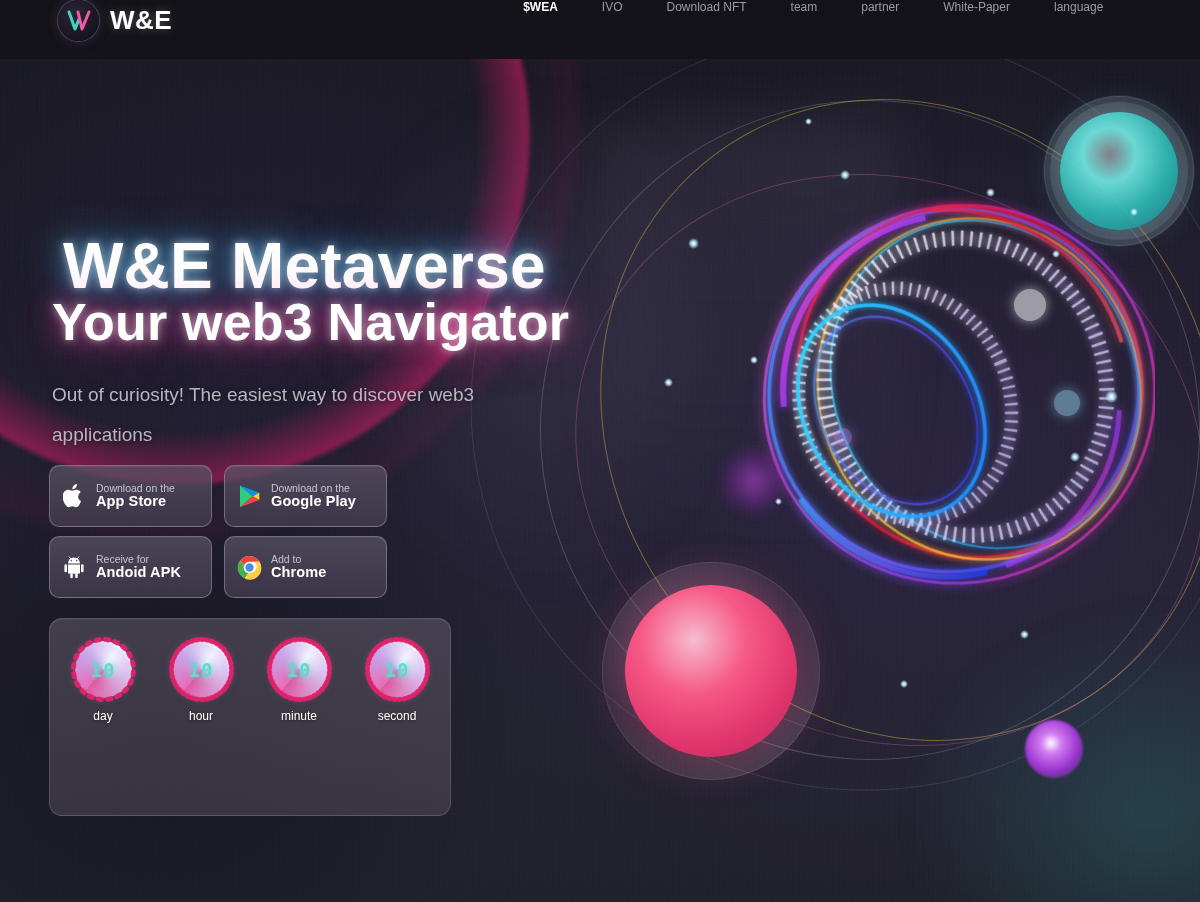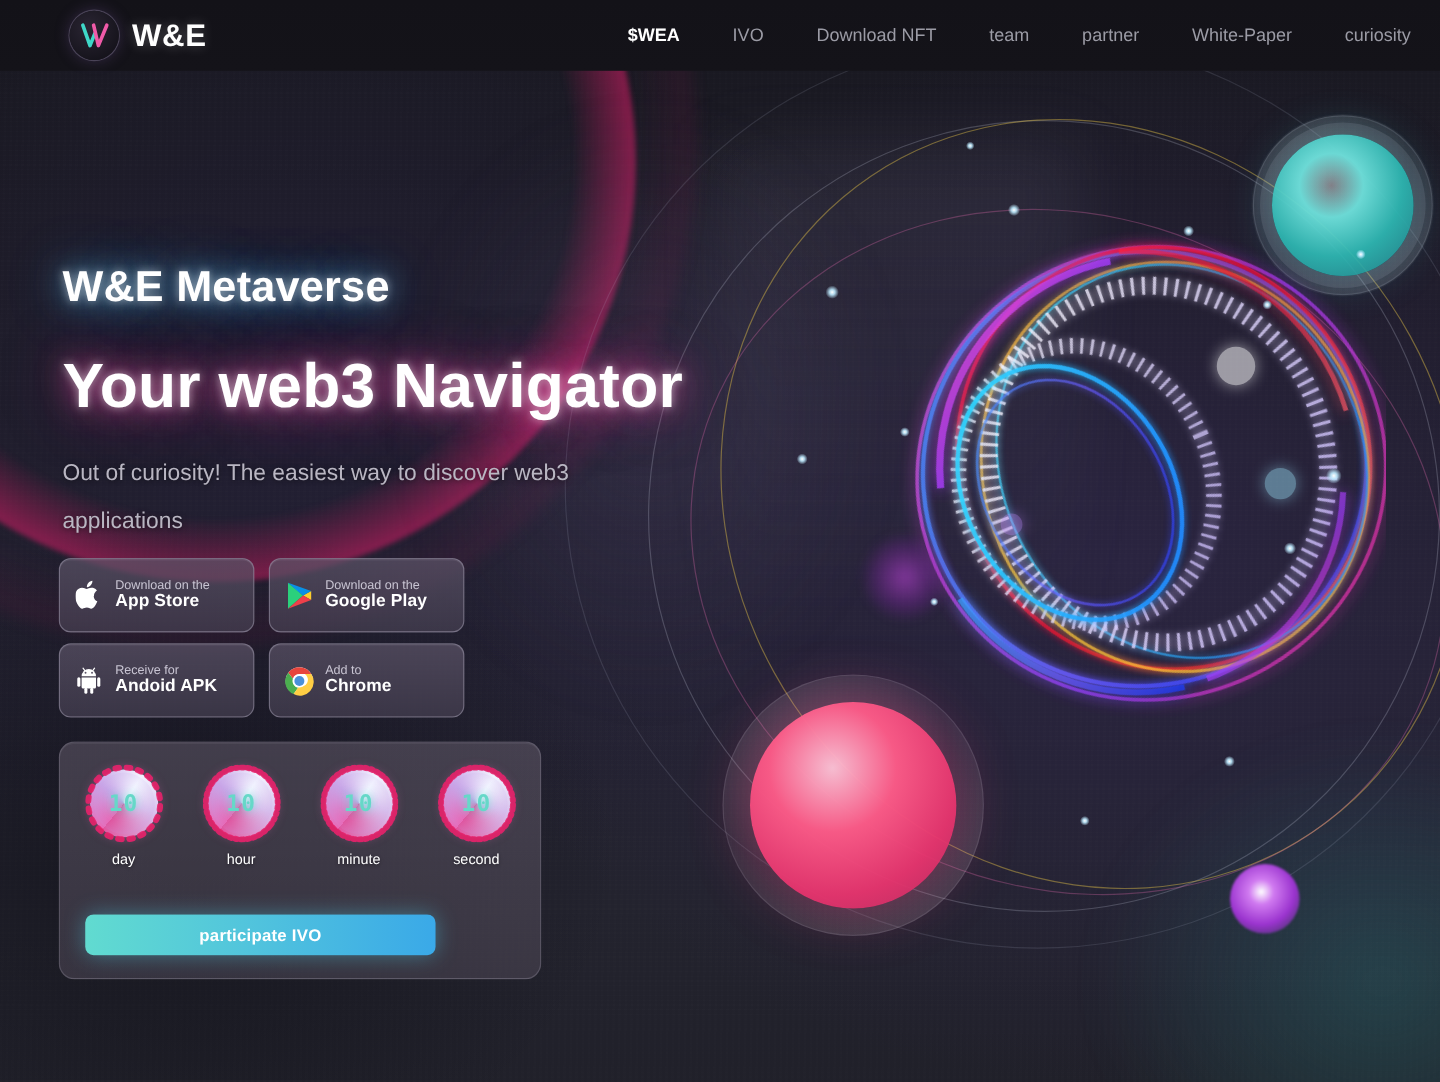--- a/index.html
+++ b/index.html
@@ -60,38 +60,38 @@
   .haze-2{
     position:absolute;left:600px;top:120px;width:300px;height:420px;
     background:linear-gradient(180deg, rgba(160,160,190,.10), rgba(160,160,190,0));
     filter:blur(26px);
   }
 
   
   .header{
     position:absolute;left:0;top:0;width:1200px;height:59px;
     background:linear-gradient(180deg,#131218 0%,#141319 100%);
-    display:flex;align-items:center;
+    display:flex;align-items:flex-start;
     z-index:40;
   }
   .brand{display:flex;align-items:center;gap:11px;margin-left:58px;}
   .logo-badge{
     position:relative;width:41px;height:41px;border-radius:50%;
     background:radial-gradient(circle at 40% 35%, #2a2533, #15131b 78%);
     box-shadow:0 0 0 1px rgba(150,140,170,.35), 0 0 12px rgba(120,90,160,.35);
     display:flex;align-items:center;justify-content:center;
   }
   .logo-badge svg{display:block;}
   .brand-name{
     color:#fff;font-size:26px;font-weight:bold;letter-spacing:.5px;
     text-shadow:0 0 10px rgba(255,255,255,.25);
   }
   .nav{display:flex;align-items:center;gap:0;margin-left:329px;}
   .nav a{
-    color:#9b9ba5;font-size:15px;text-decoration:none;
+    color:#9b9ba5;font-size:12px;text-decoration:none;
     padding:0 22px;white-space:nowrap;
   }
   .nav a.active{color:#ffffff;font-weight:bold;}
 
   
   .art{
     position:absolute;left:600px;top:60px;width:600px;height:842px;
     z-index:5;pointer-events:none;
   }
   .orb-teal{
@@ -136,22 +136,22 @@
   .orbit{
     position:absolute;border-radius:50%;border:1px solid rgba(215,220,235,.22);
   }
   .orbit.thin{border-color:rgba(200,210,230,.13);}
   .orbit.gold{border-color:rgba(225,190,70,.45);}
   .orbit.pinkline{border-color:rgba(235,110,180,.30);}
 
   
   .hero{position:absolute;left:0;top:0;width:640px;height:902px;z-index:20;}
   h1.head{
-    margin:0;position:absolute;left:52px;top:218px;
-    font-size:36px;font-weight:bold;color:#ffffff;letter-spacing:.2px;
+    margin:11px;position:absolute;left:52px;top:218px;
+    font-size:64px;font-weight:bold;color:#ffffff;letter-spacing:.2px;
     text-shadow:0 0 8px rgba(255,255,255,.55), 0 0 26px rgba(90,200,255,.75), 0 0 52px rgba(60,170,255,.45);
   }
   h1.head2{
     margin:0;position:absolute;left:52px;top:292px;
     font-size:52px;font-weight:bold;color:#ffffff;letter-spacing:.2px;
     text-shadow:0 0 8px rgba(255,255,255,.55), 0 0 26px rgba(255,90,180,.80), 0 0 54px rgba(235,50,150,.50);
   }
   .sub{
     position:absolute;left:52px;top:375px;width:520px;
     color:#b9b6c2;font-size:19px;line-height:40px;font-weight:500;
@@ -349,21 +349,21 @@
       </div>
       <div class="brand-name">W&amp;E</div>
     </div>
     <nav class="nav">
       <a href="#" class="active">$WEA</a>
       <a href="#">IVO</a>
       <a href="#">Download NFT</a>
       <a href="#">team</a>
       <a href="#">partner</a>
       <a href="#">White-Paper</a>
-      <a href="#">curiosity</a>
+      <a href="#">language</a>
     </nav>
   </div>
 
   <div class="hero">
     <h1 class="head">W&amp;E Metaverse</h1>
     <h1 class="head2">Your web3 Navigator</h1>
     <div class="sub">Out of curiosity! The easiest way to discover web3 applications</div>
 
     <div class="stores">
 
@@ -483,17 +483,16 @@
               <svg width="65" height="65" viewBox="0 0 65 65">
                   <circle cx="32.5" cy="32.5" r="30" fill="none" stroke="#e8216a" stroke-width="5" stroke-dasharray="1.6 3.4" stroke-linecap="round" opacity=".9" transform="rotate(8 32.5 32.5)"></circle>
                 </svg>
             </div>
             <div class="dial-num">10</div>
           </div>
           <div class="dial-label">second</div>
         </div>
       </div>
 
-      <button class="participate">participate IVO</button>
     </div>
   </div>
 
 </div>
 
 </body></html>

